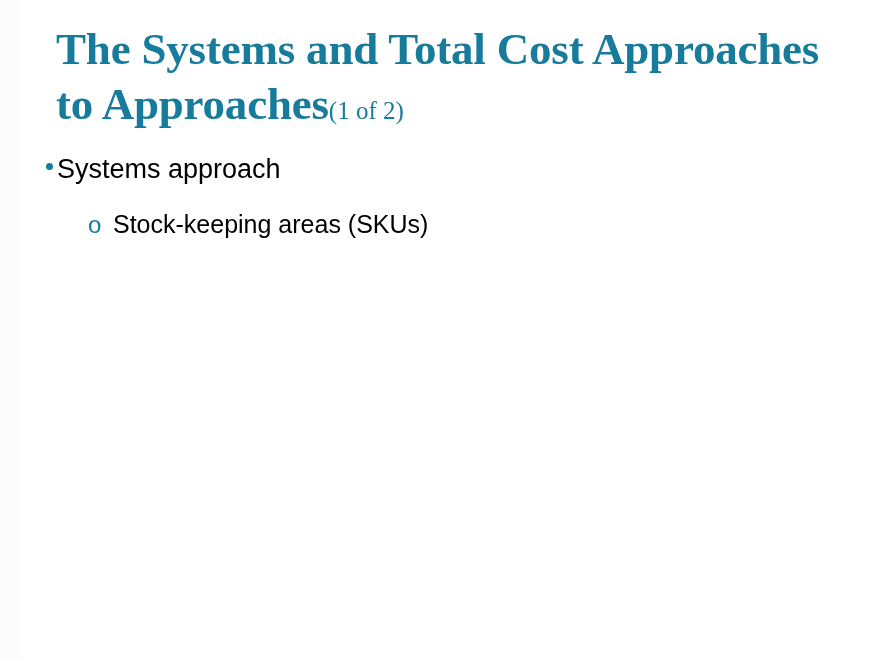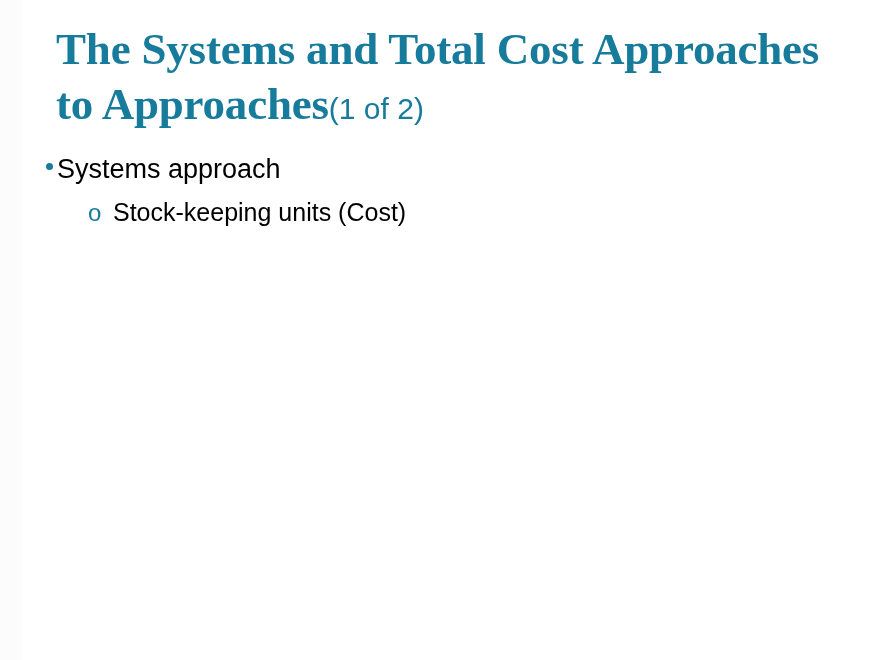--- a/index.html
+++ b/index.html
@@ -42,23 +42,23 @@
   .title-line {
     font-family: "Liberation Serif", "DejaVu Serif", serif;
     font-weight: bold;
     font-size: 45px;
     line-height: 55px;
     color: #177b9c;
     letter-spacing: -0.2px;
     white-space: nowrap;
   }
   .title-suffix {
-    font-family: Liberation Sans, sans-serif;
+    font-family: Liberation Serif, serif;
     font-weight: normal;
-    font-size: 30px;
+    font-size: 25px;
     color: #177b9c;
     letter-spacing: 0;
   }
 
   
   #body-block {
     position: absolute;
     left: 44px;
     top: 152px;
     width: 800px;
@@ -77,21 +77,21 @@
     color: #177b9c;
     line-height: 1;
     user-select: none;
   }
 
   
   .lvl1 {
     padding-left: 13px;
     font-size: 27px;
     line-height: 34px;
-    margin-bottom: 10px;
+    margin-bottom: 22px;
   }
   .lvl1 .marker.dot {
     width: 7px;
     height: 7px;
     border-radius: 50%;
     background: #177b9c;
     top: 11px;
     left: 2px;
   }
 
@@ -147,18 +147,18 @@
 
     <div class="bullet-row lvl1">
       <span class="marker dot"></span>
       <span class="bullet-text">Systems approach</span>
     </div>
 
 
 
     <div class="bullet-row lvl3">
       <span class="marker circle-o">o</span>
-      <span class="bullet-text">Stock-keeping units (Cost)</span>
+      <span class="bullet-text">Stock-keeping areas (SKUs)</span>
     </div>
 
 
   </div>
 </div>
 
 </body></html>

